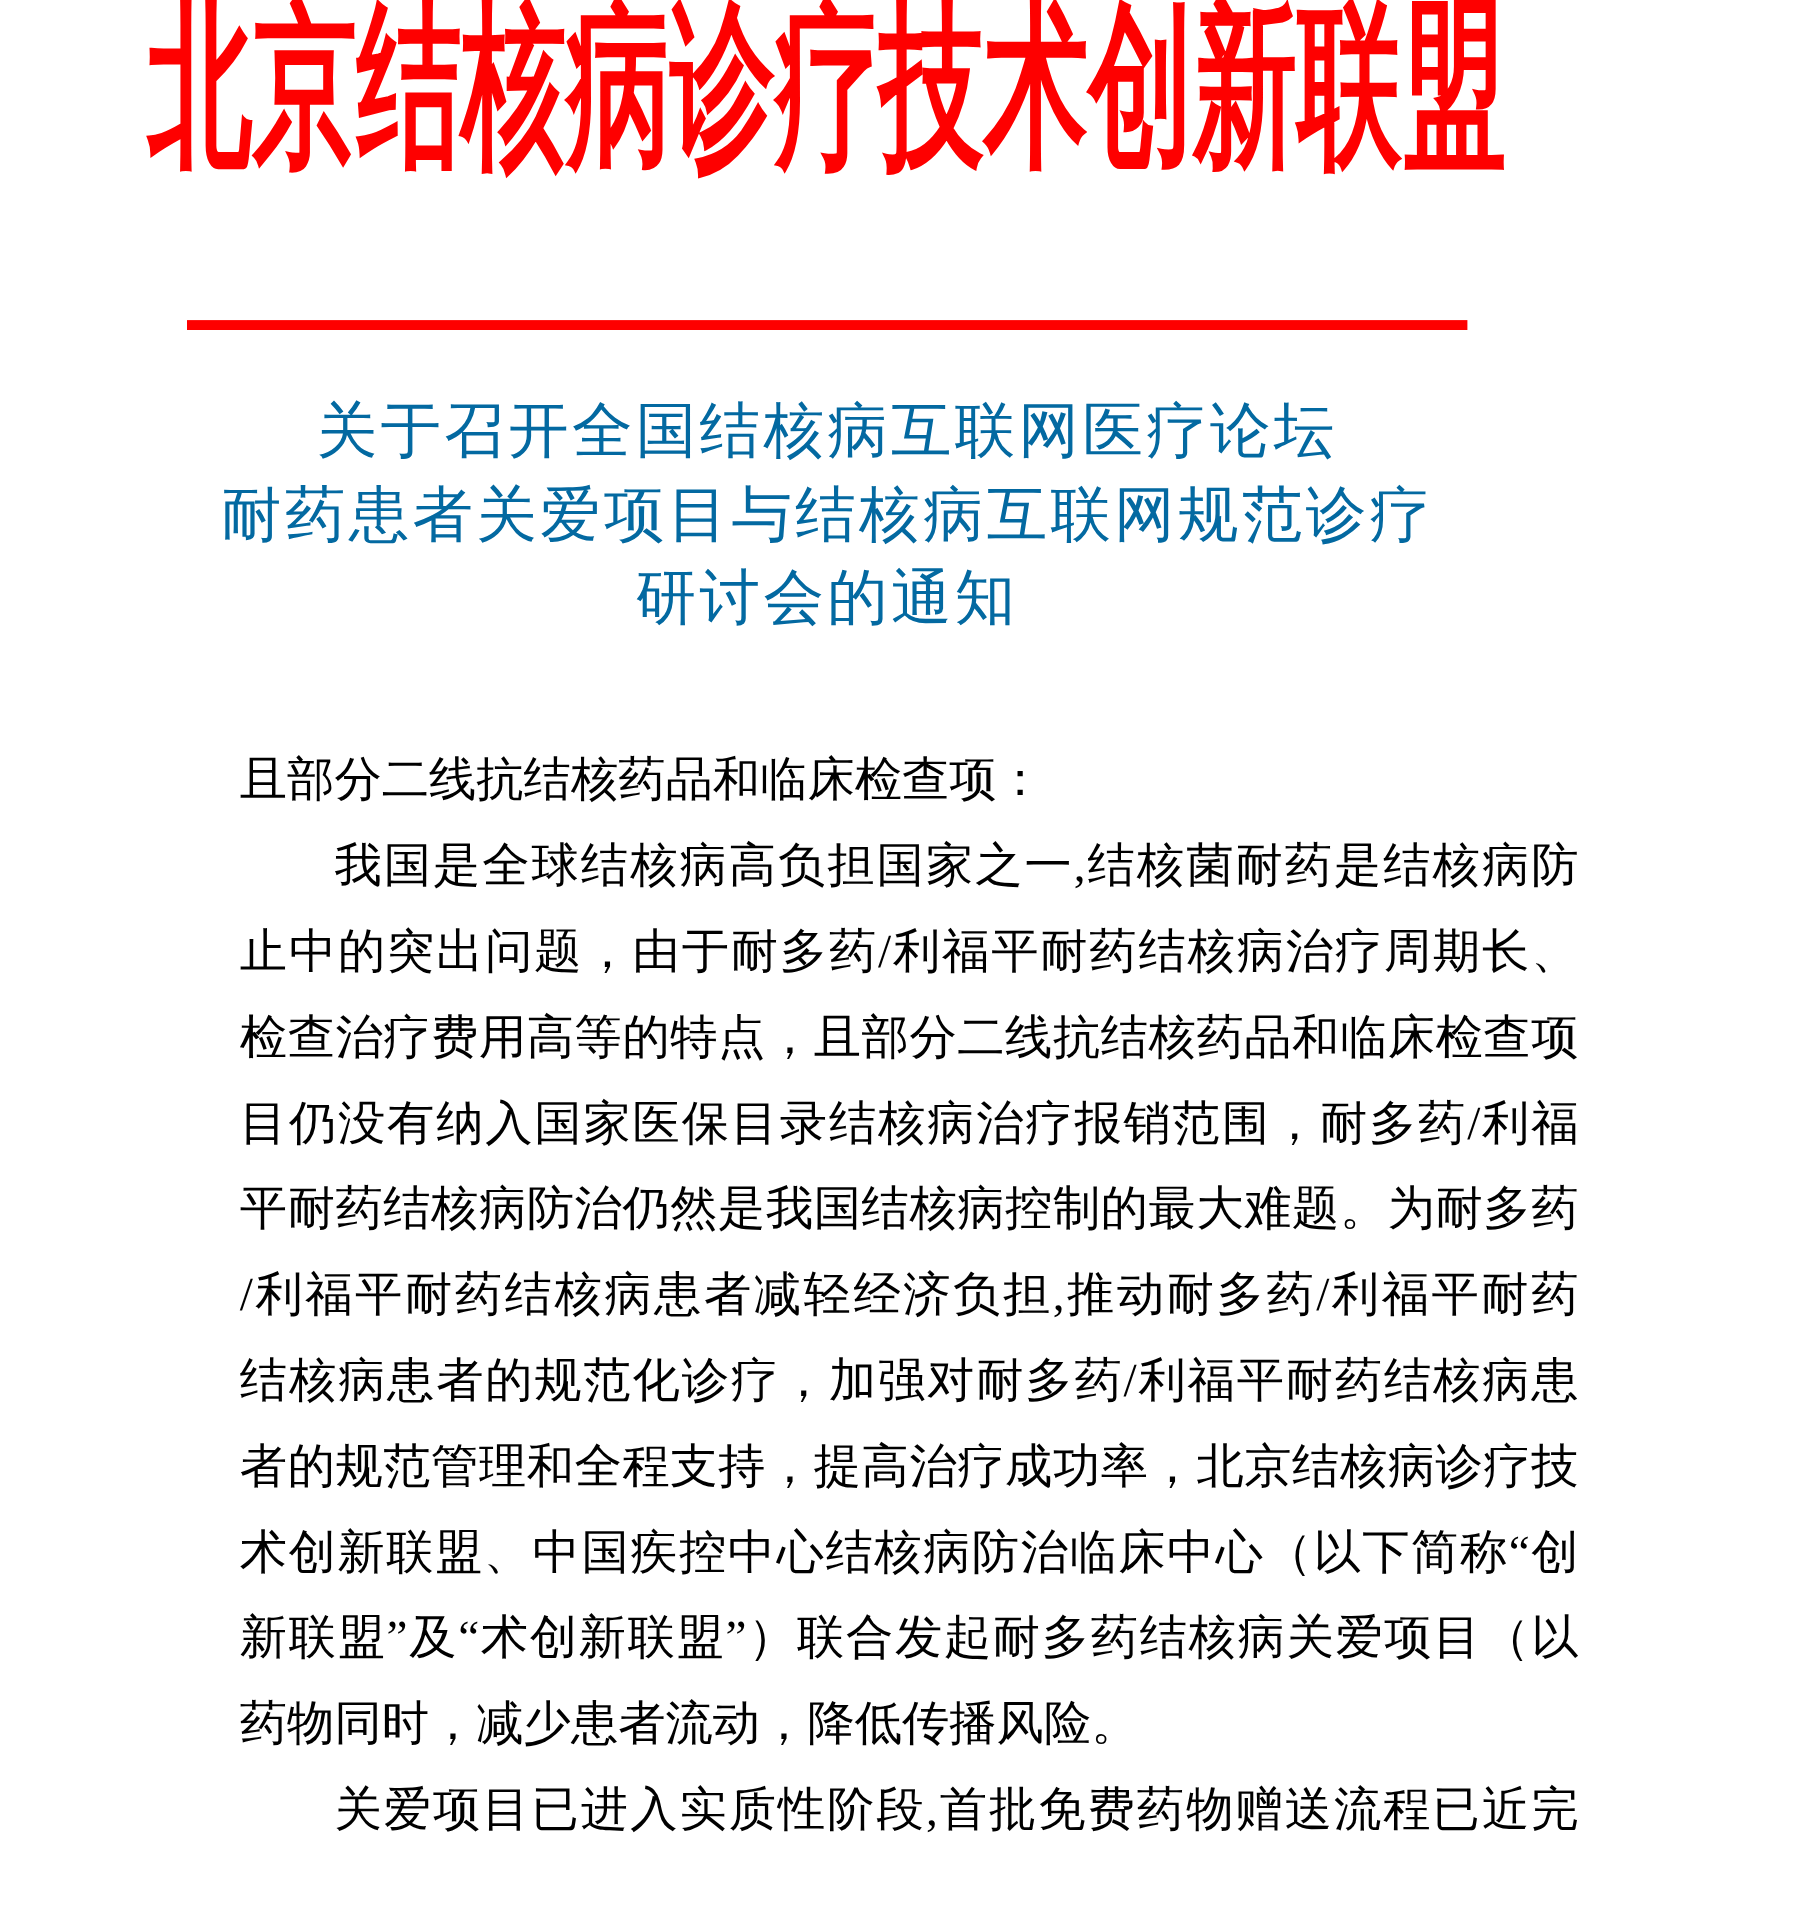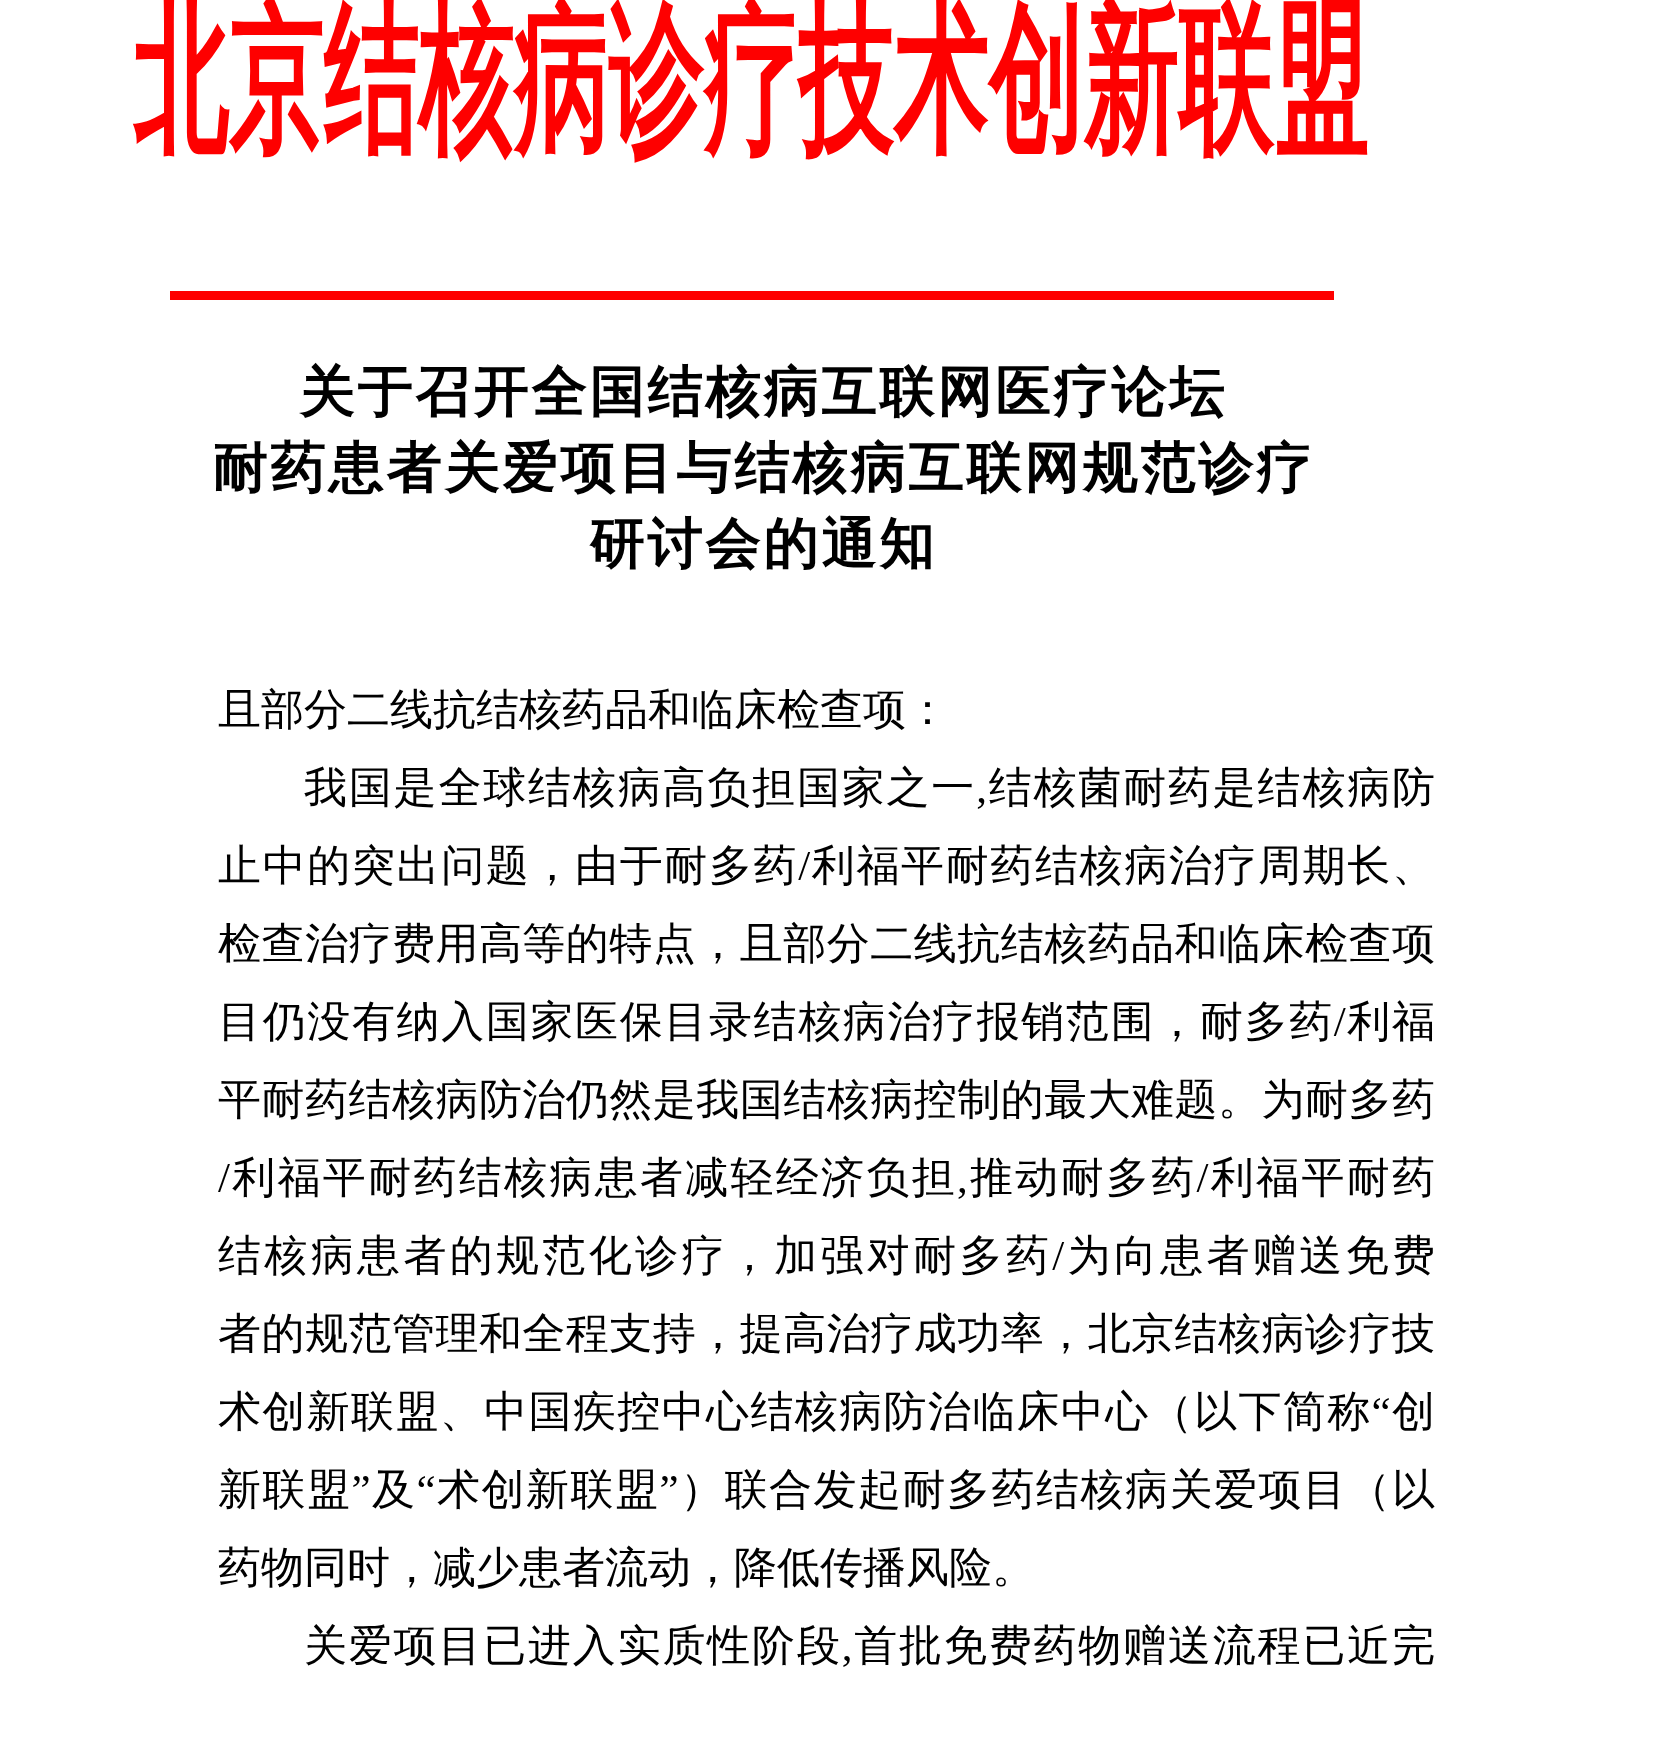--- a/index.html
+++ b/index.html
@@ -39,28 +39,28 @@
     left: 50%;
     transform: translateX(-50%);
     width: 1164px;
     height: 9px;
     background: #fe0000;
   }
   
   .title {
     position: absolute;
     top: 354px;
-    left: 12px;
+    left: 0;
     width: 100%;
     text-align: center;
-    font-weight: bold;
+    font-weight: normal;
     font-size: 55px;
     line-height: 76px;
     letter-spacing: 3px;
-    color: #000000;
+    color: #0369a1;
   }
   
   .doc-body {
     position: absolute;
     top: 671px;
     left: 218px;
     width: 1217px;
     font-size: 43px;
     line-height: 78px;
     color: #000000;
@@ -93,21 +93,21 @@
   </div>
 
   <div class="doc-body">
     <div class="ln">且部分二线抗结核药品和临床检查项：</div>
     <div class="ln j ind">我国是全球结核病高负担国家之一,结核菌耐药是结核病防</div>
     <div class="ln j">止中的突出问题，由于耐多药/利福平耐药结核病治疗周期长、</div>
     <div class="ln j">检查治疗费用高等的特点，且部分二线抗结核药品和临床检查项</div>
     <div class="ln j">目仍没有纳入国家医保目录结核病治疗报销范围，耐多药/利福</div>
     <div class="ln j">平耐药结核病防治仍然是我国结核病控制的最大难题。为耐多药</div>
     <div class="ln j">/利福平耐药结核病患者减轻经济负担,推动耐多药/利福平耐药</div>
-    <div class="ln j">结核病患者的规范化诊疗，加强对耐多药/为向患者赠送免费</div>
+    <div class="ln j">结核病患者的规范化诊疗，加强对耐多药/利福平耐药结核病患</div>
     <div class="ln j">者的规范管理和全程支持，提高治疗成功率，北京结核病诊疗技</div>
     <div class="ln j">术创新联盟、中国疾控中心结核病防治临床中心（以下简称“创</div>
     <div class="ln j">新联盟”及“术创新联盟”）联合发起耐多药结核病关爱项目（以</div>
     <div class="ln">药物同时，减少患者流动，降低传播风险。</div>
     <div class="ln j ind">关爱项目已进入实质性阶段,首批免费药物赠送流程已近完</div>
   </div>
 
 </div>
 
 </body></html>

